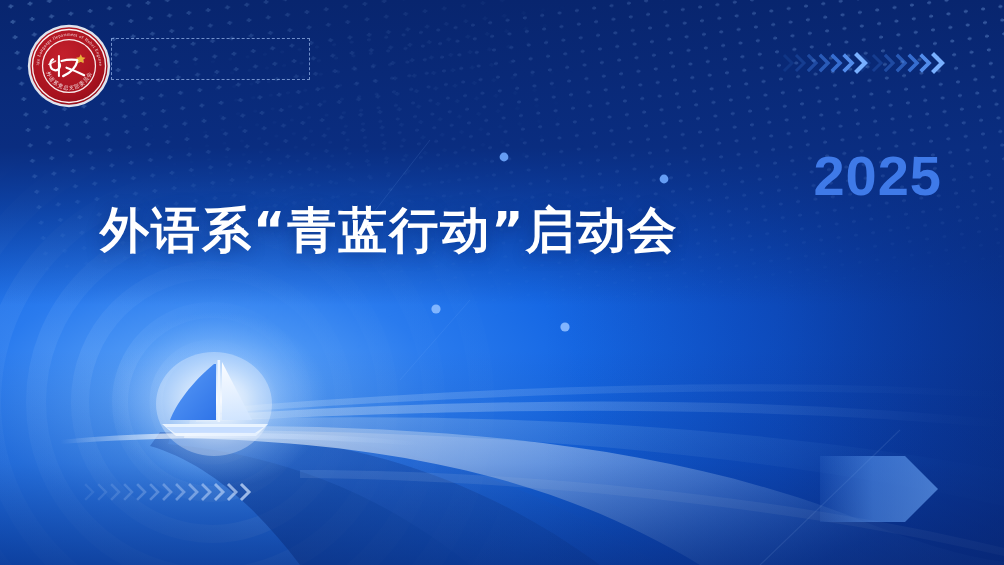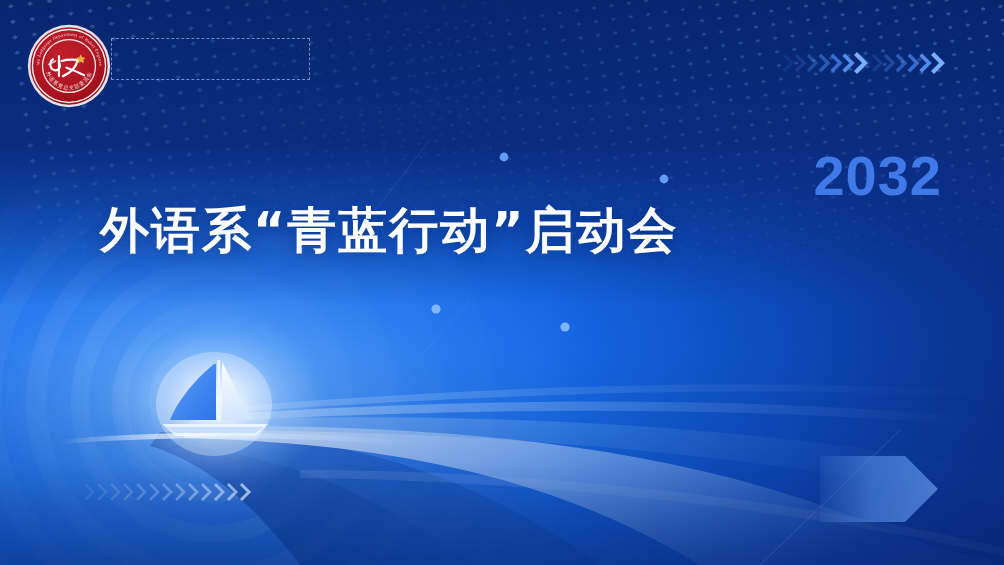--- a/index.html
+++ b/index.html
@@ -326,16 +326,16 @@
       <path d="M31,42 C26,45 27,54 33,55 C38,56 41,50 38,46" stroke-width="2.6"></path>
       <path d="M38,38 L38,62" stroke-width="2.4"></path>
       <path d="M41,44 C48,42 58,42 66,44" stroke-width="2.6"></path>
       <path d="M60,44 C58,52 52,58 43,62" stroke-width="2.8"></path>
       <path d="M47,52 C53,54 60,57 68,61" stroke-width="2.6"></path>
       <path d="M26,48 L34,44" stroke-width="1.8" opacity=".8"></path>
     </g>
     <path fill="#e8b13a" d="M64,36 l1.7,3.6 3.9,.5 -2.9,2.7 .8,3.9 -3.5,-1.9 -3.5,1.9 .8,-3.9 -2.9,-2.7 3.9,-.5 z"></path>
   </svg>
 
-  <div class="year">2032</div>
+  <div class="year">2025</div>
   <div class="title">外语系“青蓝行动”启动会</div>
 
 </div>
 
 </body></html>

